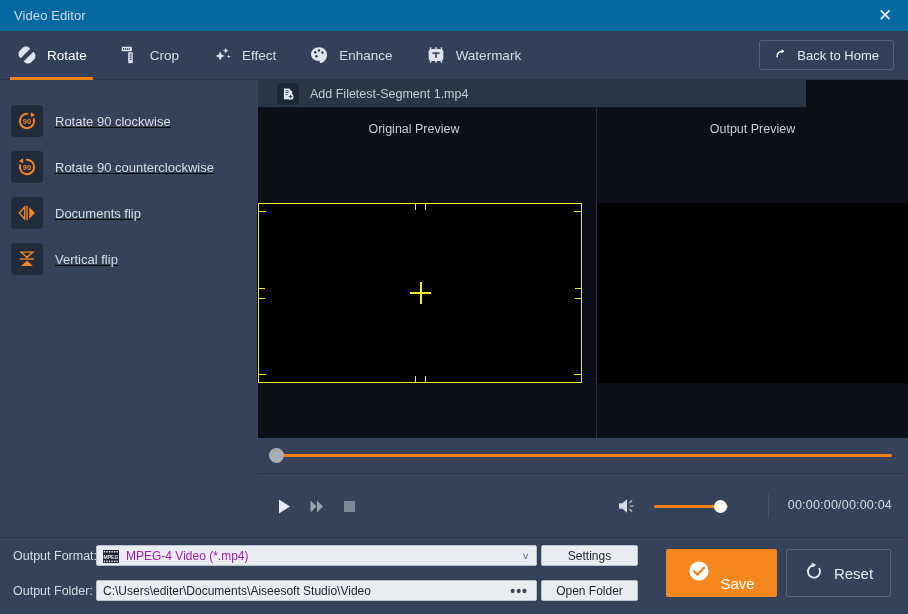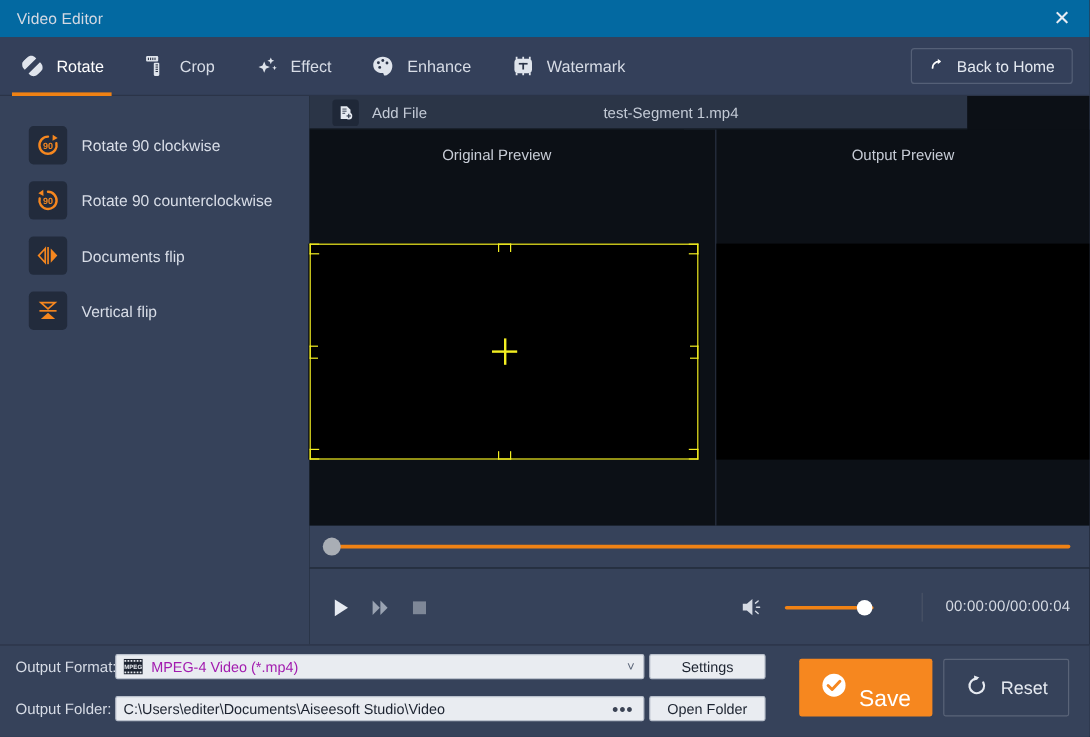--- a/index.html
+++ b/index.html
@@ -62,21 +62,21 @@
   .back-home svg { width:15px; height:15px; }
 
   
   .sidebar {
     position:absolute; left:0; top:80px; width:258px; height:457px;
     background:#36425a;
   }
   .side-item {
     display:flex; align-items:center;
     height:46px; margin-top:0;
-    padding-left:24px; gap:12px;
+    padding-left:11px; gap:12px;text-decoration:underline;
   }
   .side-tile {
     width:32px; height:32px; border-radius:4px;
     background:#222b3c;
     display:flex; align-items:center; justify-content:center;
     flex:0 0 auto;
   }
   .side-tile svg { width:22px; height:22px; }
   .side-label { color:#d8dde7; font-size:13px; }
 
@@ -91,21 +91,21 @@
     display:flex; align-items:center;
     border-bottom:1px solid #10141c;
   }
   .filebar-icon {
     width:22px; height:22px; margin-left:19px;
     background:#1f2838; border-radius:3px;
     display:flex; align-items:center; justify-content:center;
   }
   .filebar-icon svg { width:14px; height:14px; }
   .filebar-add { color:#c3cad6; font-size:12.5px; margin-left:11px; }
-  .filebar-name { color:#c3cad6; font-size:12.5px; margin-left:147px; }
+  .filebar-name { color:#c3cad6; font-size:12.5px; }
 
   .panes {
     position:absolute; left:0; top:28px; width:650px; height:330px;
     display:flex;
     gap:26px;
   }
   .pane {
     position:relative; width:325px; height:330px;
     background:#0c1016;
   }
@@ -228,21 +228,21 @@
     display:flex; align-items:center; justify-content:center;
   }
   .btn-settings { left:541px; top:545px; }
   .btn-openfolder { left:541px; top:580px; }
 
   .save-btn {
     position:absolute; left:666px; top:549px; width:111px; height:48px;
     background:#f6871f; border:none; border-radius:2px;
     display:flex; align-items:center; justify-content:center; gap:10px;
   }
-  .save-btn .lbl { color:#ffffff; font-size:19px;margin-top:20px; }
+  .save-btn .lbl { color:#ffffff; font-size:15px;margin-top:20px; }
   .save-btn svg { width:22px; height:22px; }
   .reset-btn {
     position:absolute; left:786px; top:549px; width:105px; height:48px;
     background:transparent; border:1px solid #5a footer; border:1px solid #5a6478; border-radius:2px;
     display:flex; align-items:center; justify-content:center; gap:10px;
   }
   .reset-btn .lbl { color:#e6eaf1; font-size:15px; }
   .reset-btn svg { width:20px; height:20px; }
 </style>
 </head>

